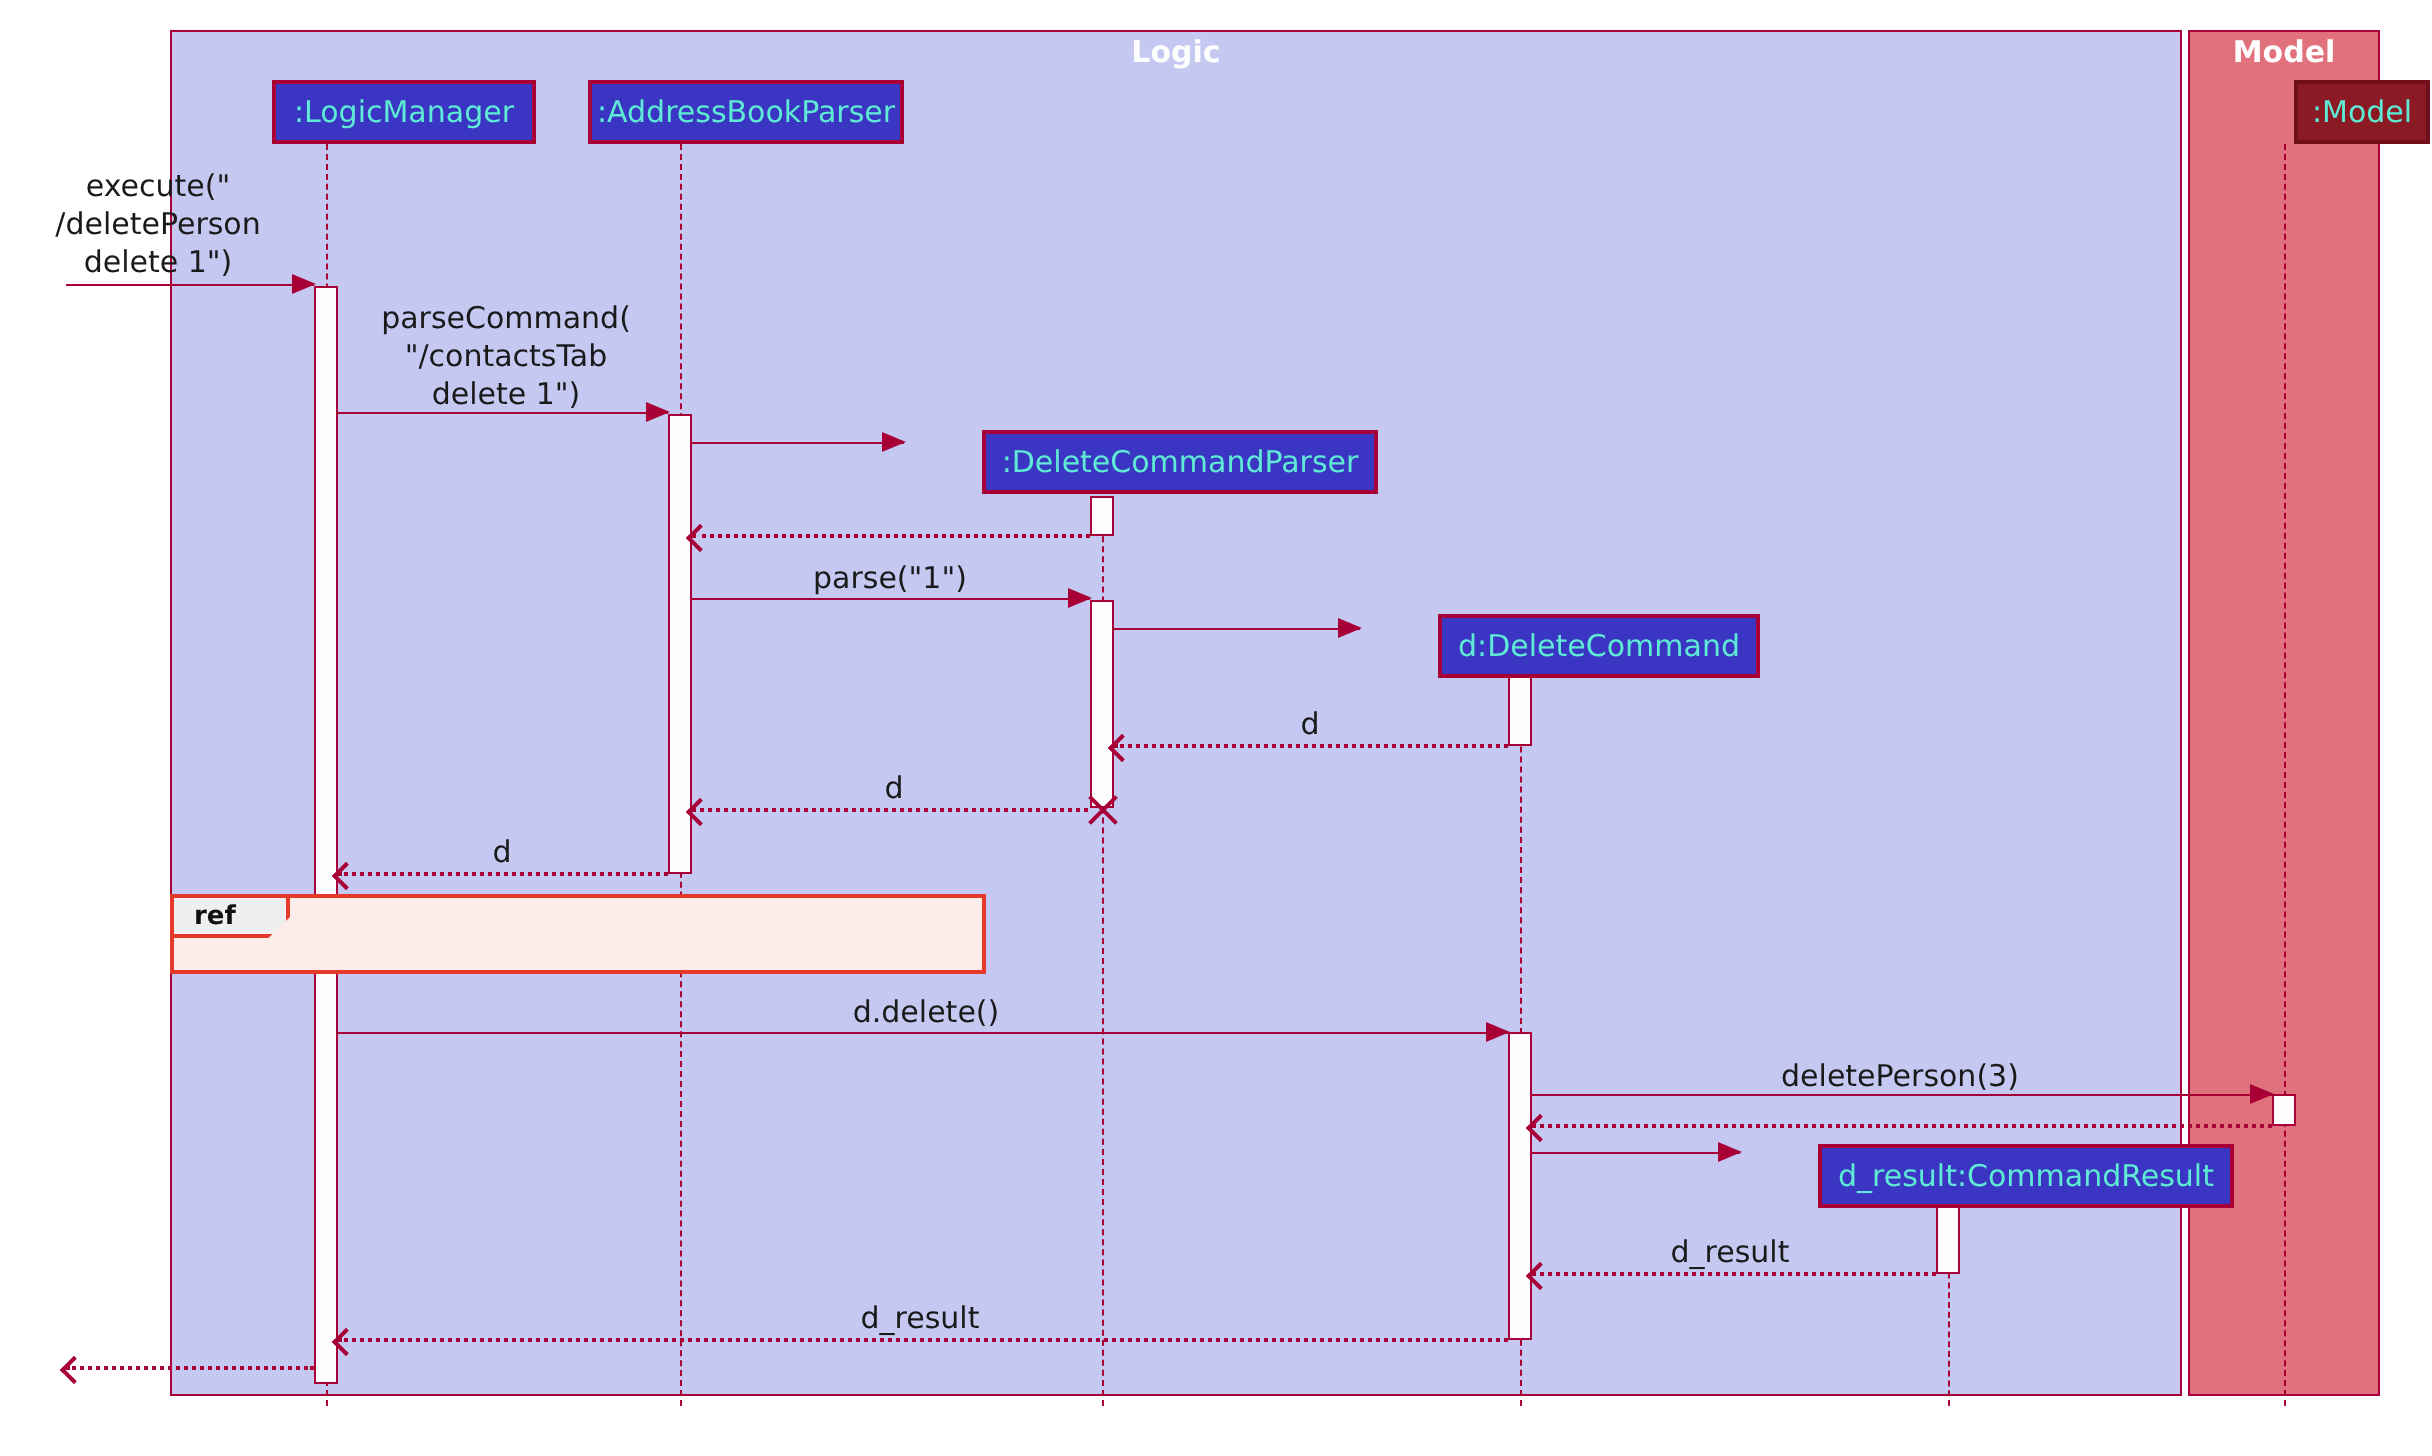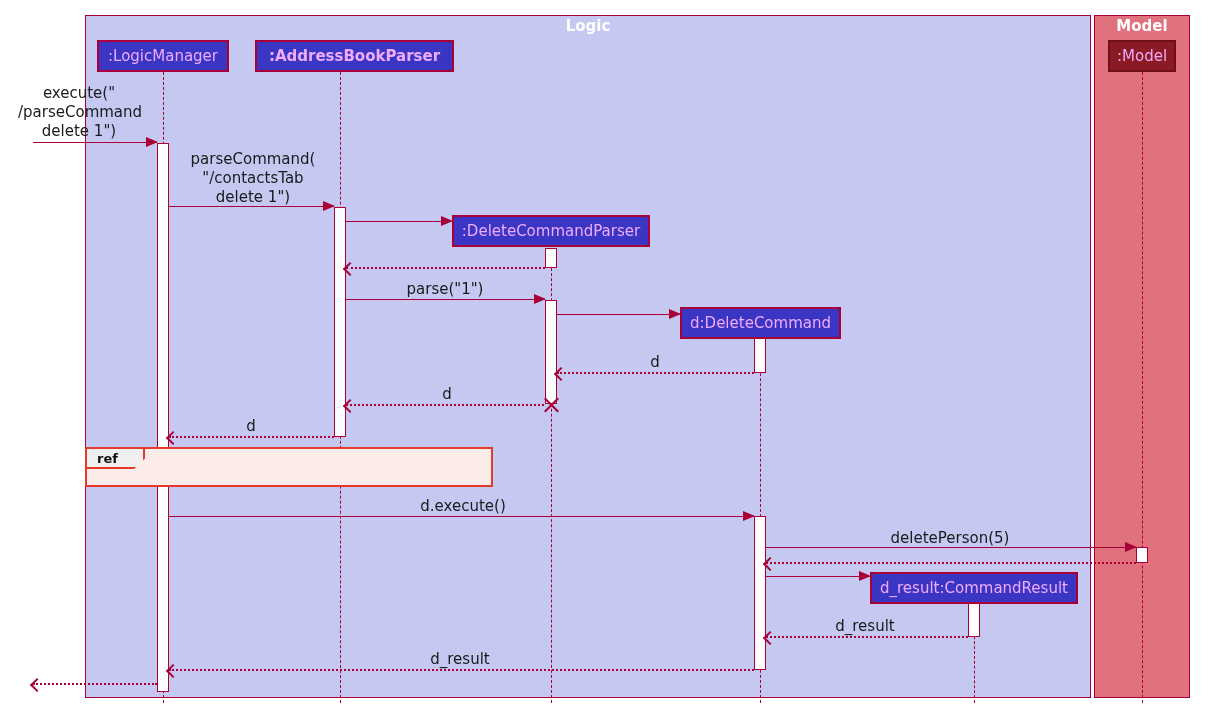--- a/index.html
+++ b/index.html
@@ -9,22 +9,22 @@
   }
   .frame{position:absolute;border:1px solid var(--frame-border);box-sizing:border-box;padding-left:36px;}
   .frame-logic{left:85px;top:15px;width:1006px;height:683px;background:var(--logic-frame-fill);}
   .frame-model{left:1094px;top:15px;width:96px;height:683px;background:var(--model-frame-fill);}
   .frame-title{position:absolute;top:1px;left:0;right:0;text-align:center;color:var(--frame-title-text);
     font-weight:bold;font-size:15px;}
   .lifeline{position:absolute;width:0;border-left:1px dashed var(--line-color);}
   .activation{position:absolute;width:12px;box-sizing:border-box;background:var(--activation-fill);
     border:1.5px solid var(--line-color);}
   .participant{position:absolute;height:32px;box-sizing:border-box;background:var(--participant-fill);
-    border:2px solid var(--participant-border);color:#f0abfc;display:flex;align-items:center;
-    justify-content:center;font-size:15px;white-space:nowrap;}
+    border:2px solid var(--participant-border);color:#5eead4;display:flex;align-items:center;
+    justify-content:center;font-size:15px;white-space:nowrap;margin-left:39px;}
   .participant.model-style{background:var(--model-participant-fill);border-color:var(--model-participant-border);}
   .msg{position:absolute;height:0;}
   .msg.solid{border-top:1.5px solid var(--line-color);}
   .msg.dotted{border-top:2px dotted var(--line-color);}
   .head-solid-right{position:absolute;right:-1px;top:-6px;width:0;height:0;
     border-left:12px solid var(--line-color);border-top:5px solid transparent;border-bottom:5px solid transparent;}
   .head-open-left{position:absolute;left:-1px;top:-5px;width:8px;height:8px;
     border-left:2px solid var(--line-color);border-bottom:2px solid var(--line-color);transform:rotate(45deg);}
   .msg-label{position:absolute;color:var(--message-text);font-size:15px;text-align:center;line-height:19px;white-space:nowrap;}
   .ref-box{position:absolute;left:85px;top:447px;width:408px;height:40px;box-sizing:border-box;
@@ -69,21 +69,21 @@
 
   <div class="ref-box">
     <div class="ref-tab">ref</div>
   </div>
 
   <div class="msg solid" style="left:33px;top:142px;width:124px;">
     <span class="head-solid-right"></span>
   </div>
   <div class="msg-label" style="left:18px;top:84px;width:122px;">
     <div>execute("</div>
-    <div>/parseCommand</div>
+    <div>/deletePerson</div>
     <div>delete 1")</div>
   </div>
 
   <div class="msg solid" style="left:169px;top:206px;width:165px;">
     <span class="head-solid-right"></span>
   </div>
   <div class="msg-label" style="left:178px;top:150px;width:150px;">
     <div>parseCommand(</div>
     <div>"/contactsTab</div>
     <div>delete 1")</div>
@@ -121,26 +121,26 @@
     </div>
 
   <div class="msg dotted" style="left:169px;top:436px;width:165px;">
     <span class="head-open-left"></span>
   </div>
   <div class="msg-label" style="left:196px;top:417px;width:110px;">d</div>
 
   <div class="msg solid" style="left:169px;top:516px;width:585px;">
     <span class="head-solid-right"></span>
   </div>
-  <div class="msg-label" style="left:388px;top:497px;width:150px;">d.execute()</div>
+  <div class="msg-label" style="left:388px;top:497px;width:150px;">d.delete()</div>
 
   <div class="msg solid" style="left:766px;top:547px;width:370px;">
     <span class="head-solid-right"></span>
   </div>
-  <div class="msg-label" style="left:850px;top:529px;width:200px;">deletePerson(5)</div>
+  <div class="msg-label" style="left:850px;top:529px;width:200px;">deletePerson(3)</div>
 
   <div class="msg dotted" style="left:766px;top:562px;width:370px;">
     <span class="head-open-left"></span>
   </div>
 
   <div class="msg solid" style="left:766px;top:576px;width:104px;">
     <span class="head-solid-right"></span>
   </div>
 
   <div class="msg dotted" style="left:766px;top:636px;width:202px;">
@@ -153,21 +153,21 @@
   </div>
   <div class="msg-label" style="left:385px;top:650px;width:150px;">d_result</div>
 
   <div class="msg dotted" style="left:33px;top:683px;width:124px;">
     <span class="head-open-left"></span>
   </div>
 
   <div class="participant" style="left:97px;top:40px;width:132px;">
     <span>:LogicManager</span>
   </div>
-  <div class="participant" style="left:255px;top:40px;width:199px;font-weight:bold;">
+  <div class="participant" style="left:255px;top:40px;width:158px;">
     <span>:AddressBookParser</span>
   </div>
   <div class="participant" style="left:452px;top:215px;width:198px;align-items:center;">
     <span>:DeleteCommandParser</span>
   </div>
   <div class="participant" style="left:870px;top:572px;width:208px;">
     <span>d_result:CommandResult</span>
   </div>
   <div class="participant" style="left:680px;top:307px;width:161px;">
     <span>d:DeleteCommand</span>

